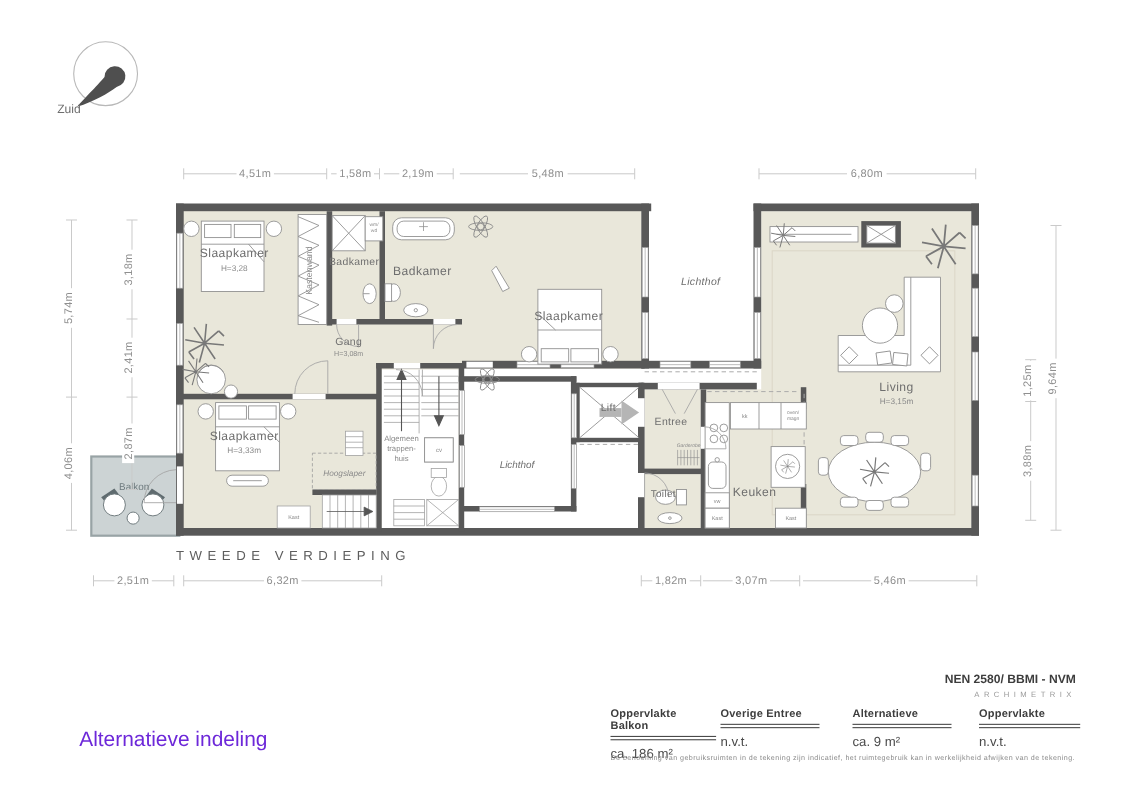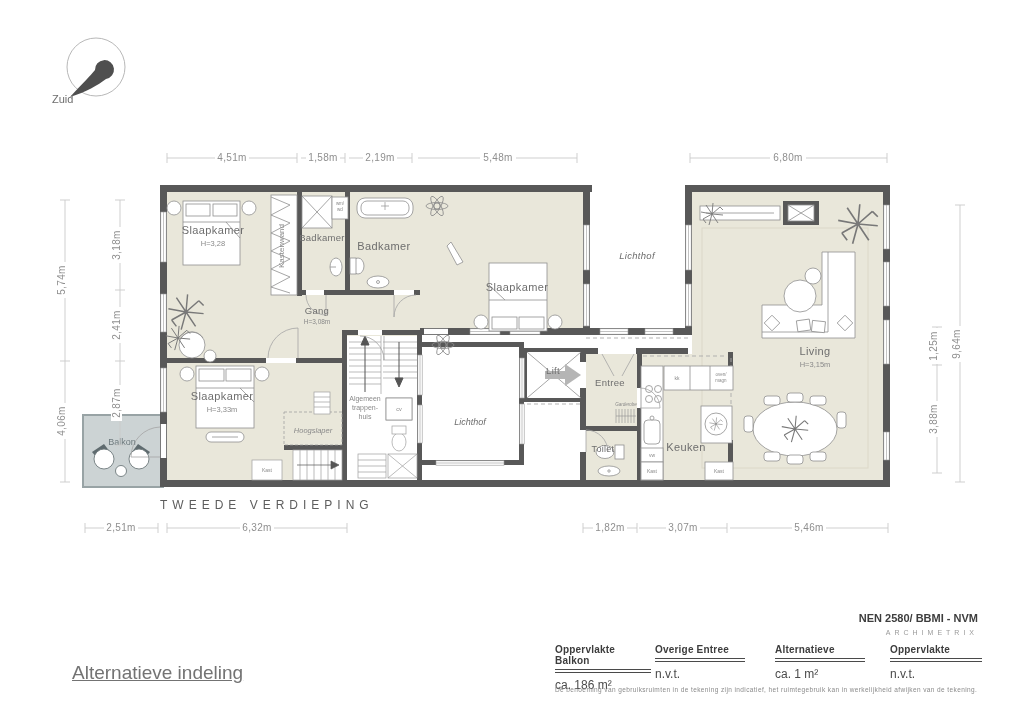--- a/index.html
+++ b/index.html
@@ -7,21 +7,21 @@
         font-family:"Liberation Sans",sans-serif;}
   #plan-svg{position:absolute;left:0;top:0;}
   .room{font-size:11px;fill:#6e6e6e;letter-spacing:.4px;}
   .room-sm{font-size:9.5px;fill:#6e6e6e;letter-spacing:.3px;}
   .room-h{font-size:7.5px;fill:#8a8a8a;}
   .it{font-style:italic;}
   .tiny{font-size:5px;fill:#8a8a8a;}
   .dim{font-size:10px;fill:#8f8f8f;letter-spacing:.3px;}
   .floorlbl{font-size:12px;fill:#5d5d5d;letter-spacing:5px;}
   .zuid{font-size:11px;fill:#6e6e6e;}
-  .footer-title{position:absolute;left:72px;top:662px;font-size:19px;color:#737373;text-decoration:underline;}
+  .footer-title{position:absolute;left:72px;top:662px;font-size:19px;color:#6d28d9;}
   .nen{position:absolute;right:46px;top:612px;font-size:11px;font-weight:bold;color:#3d3d3d;}
   .brand{position:absolute;right:46px;top:629px;font-size:7px;letter-spacing:4px;color:#9a9a9a;}
   .col{position:absolute;top:644px;}
   .col-h{font-size:10px;font-weight:bold;color:#3d3d3d;letter-spacing:.2px;}
   .col-rule{height:2px;border-top:1px solid #4a4a4a;border-bottom:1px solid #4a4a4a;margin-top:3px;}
   .col-v{font-size:12px;color:#4a4a4a;margin-top:5px;}
   .disclaimer{position:absolute;left:555px;top:686px;width:445px;font-size:6.5px;
               letter-spacing:.4px;color:#8a8a8a;white-space:nowrap;}
 </style>
 </head>
@@ -522,21 +522,21 @@
     <div class="col-v">ca. 186 m²</div>
   </div>
   <div class="col" style="left:655px;width:90px">
     <div class="col-h">Overige  Entree</div>
     <div class="col-rule"></div>
     <div class="col-v">n.v.t.</div>
   </div>
   <div class="col" style="left:775px;width:90px">
     <div class="col-h">Alternatieve</div>
     <div class="col-rule"></div>
-    <div class="col-v">ca. 1 m²</div>
+    <div class="col-v">ca. 9 m²</div>
   </div>
   <div class="col" style="left:890px;width:92px">
     <div class="col-h">Oppervlakte</div>
     <div class="col-rule"></div>
     <div class="col-v">n.v.t.</div>
   </div>
 
   <div class="disclaimer">De benoeming van gebruiksruimten in de tekening zijn indicatief, het ruimtegebruik kan in werkelijkheid afwijken van de tekening.</div>
 </div>
 

